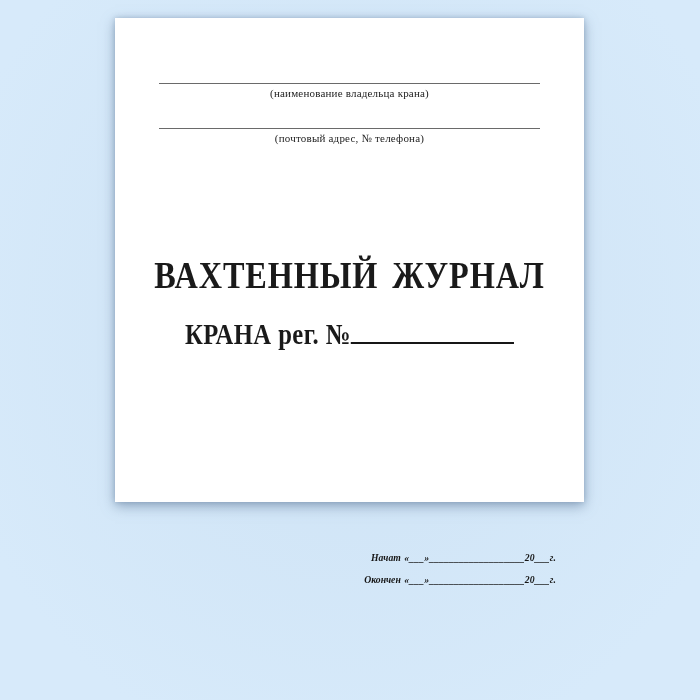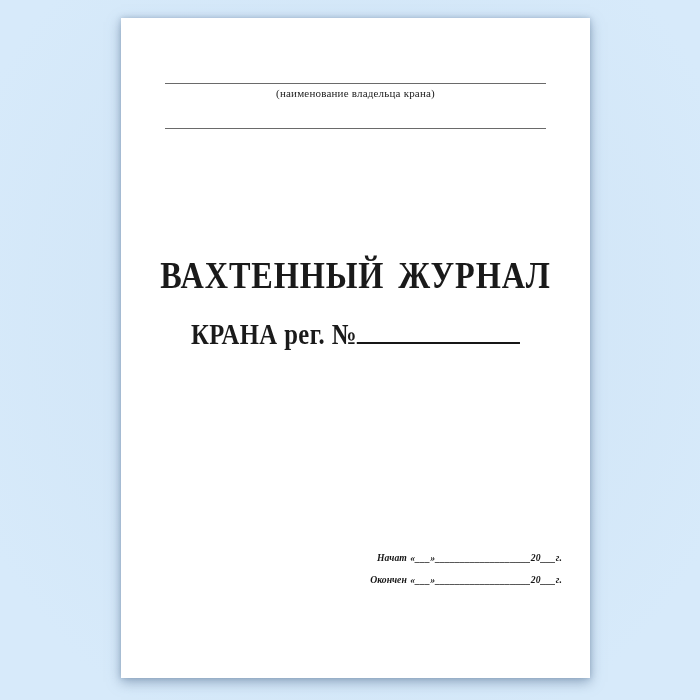--- a/index.html
+++ b/index.html
@@ -8,21 +8,21 @@
     background: #d5e9fa;
     font-family: "Liberation Serif", "DejaVu Serif", serif;
     color: #1a1a1a;
   }
   .bg-vignette {
     position: absolute; inset: 0;
     background: radial-gradient(ellipse at 50% 45%, rgba(0,40,90,0.035) 0%, rgba(255,255,255,0.05) 85%);
     pointer-events: none;
   }
   .sheet {
-    position: absolute; left: 121px; top: 18px; width: 469px; height: 660px;
+    position: absolute; left: 115px; top: 18px; width: 469px; height: 484px;
     background: #ffffff;
     box-shadow: 0 4px 12px rgba(96, 124, 155, 0.60), 0 0 5px rgba(96, 124, 155, 0.35);
   }
   .field-group { position: absolute; left: 44px; right: 44px; }
   .field-group.owner   { top: 52px; }
   .field-group.address { top: 97px; }
   .write-line { height: 13px; border-bottom: 1.5px solid #6a6a6a; }
   .caption {
     text-align: center; font-size: 11px; line-height: 14px; margin-top: 2px;
     color: #1c1c1c; letter-spacing: 0.2px;
@@ -62,20 +62,21 @@
 
 <div class="sheet" style="background: rgb(255, 255, 255);">
 
   <div class="field-group owner">
     <div class="write-line"></div>
     <div class="caption">(наименование владельца крана)</div>
   </div>
 
   <div class="field-group address">
     <div class="write-line"></div>
+    <div class="caption">(почтовый адрес, № телефона)</div>
   </div>
 
   <h1 class="title">ВАХТЕННЫЙ ЖУРНАЛ</h1>
 
   <div class="subtitle">
     <span>КРАНА рег. №</span><span class="reg-line"></span>
   </div>
 
   <div class="footer">
     <div class="footer-row">

